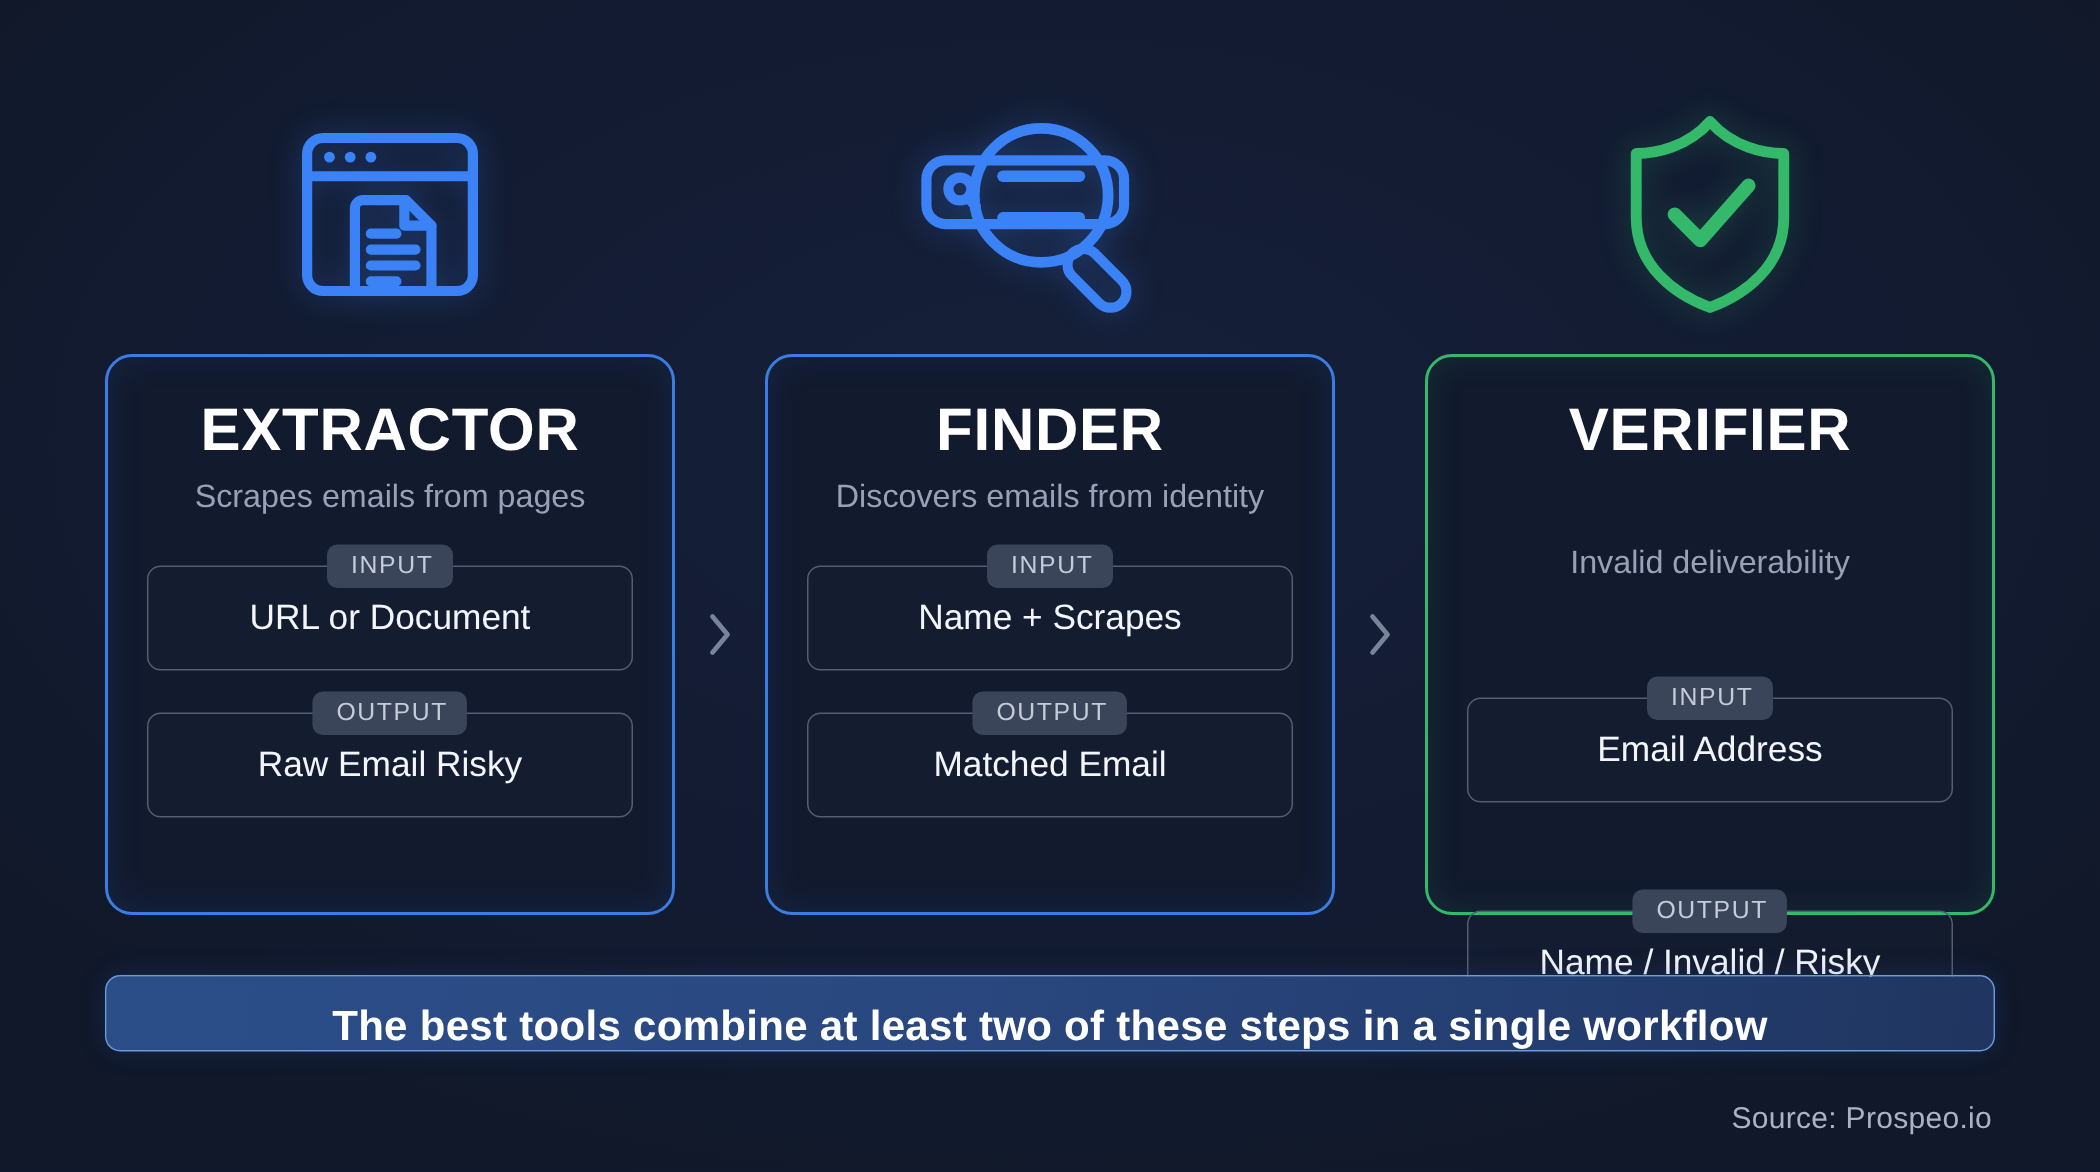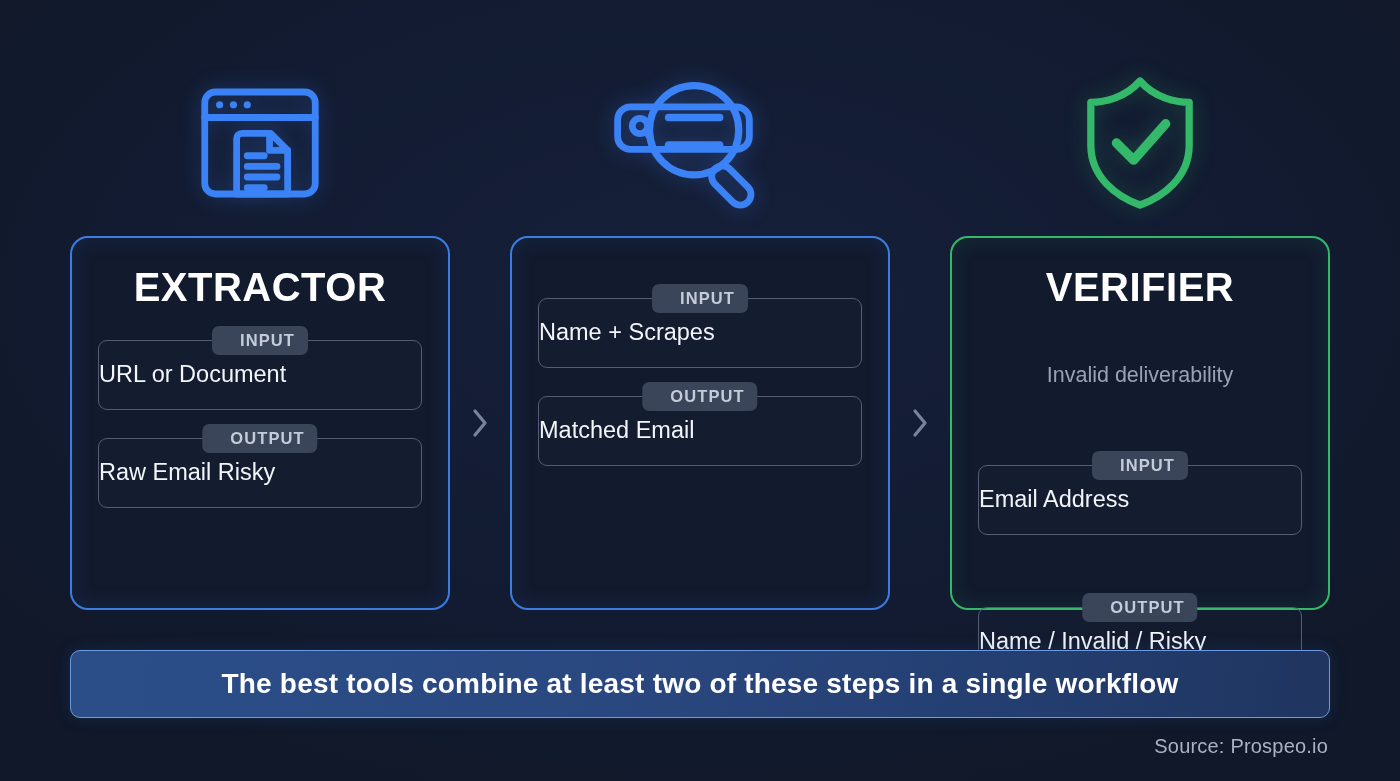--- a/index.html
+++ b/index.html
@@ -50,46 +50,46 @@
     margin-top:11px;
     font-size:21.5px; color:#98a2b6; text-align:center; line-height:1.2;
   }
 
   .field { position:relative; width:100%; margin-top:28px; }
   .field.first { margin-top:32px; }
   .field-box {
     border:1.5px solid #545d73;
     border-radius:9px;
     height:70px;
-    display:flex; align-items:center; justify-content:flex-start;
+    display:flex; align-items:center; justify-content:center;
     background:rgba(255,255,255,.012);
   }
   .field-value { font-size:23.5px; color:#f2f5fa; text-align:center; line-height:1.15; }
   .field-label {
     position:absolute; top:-14px; left:50%; transform:translateX(-50%);
     background:#3b4559; color:#c4ccda;
-    font-size:16.5px; font-weight:bold; letter-spacing:1.1px;
-    padding:5px 13px 5px 28px; border-radius:7px;
+    font-size:16.5px; font-weight:normal; letter-spacing:1.1px;
+    padding:5px 13px 5px 16px; border-radius:7px;
     white-space:nowrap;
   }
 
   
   .chev {
     width:60px; display:flex; align-items:center; justify-content:center;
     color:#79839a;
   }
   .chev svg { display:block; }
 
   
   .banner {
-    position:absolute; left:70px; top:650px; width:1260px; height:68px;
+    position:absolute; left:70px; top:650px; width:1260px; height:51px;
     border:1.5px solid #6b9ae0;
     border-radius:10px;
     background:linear-gradient(100deg, #2b4e89 0%, #2a4880 42%, #233d6f 78%, #20355f 100%);
-    display:flex; align-items:center; justify-content:center;
+    display:flex; align-items:flex-end; justify-content:center;
     box-shadow:0 0 16px rgba(45,90,165,.25);
   }
   .banner-text {
     font-size:28px; font-weight:bold; color:#ffffff; letter-spacing:.2px;
     text-align:center;
   }
 
   .source {
     position:absolute; right:72px; top:735px;
     font-size:20px; color:#aab3c4; letter-spacing:.2px;
@@ -145,20 +145,21 @@
           <path d="M18 32 L26 40 L41 23" stroke-width="4.4"></path>
         </svg>
       </span>
     </div>
   </div>
 
   <div class="cards">
 
     <div class="card">
       <div class="card-title">EXTRACTOR</div>
+      <div class="card-sub">Scrapes emails from pages</div>
       <div class="field first">
         <div class="field-box">
           <span class="field-value">URL or Document</span>
         </div>
         <span class="field-label">INPUT</span>
       </div>
       <div class="field">
         <div class="field-box">
           <span class="field-value">Raw Email Risky</span>
         </div>
@@ -166,20 +167,22 @@
       </div>
     </div>
 
     <div class="chev">
       <svg width="20" height="34" viewBox="0 0 20 34" fill="none" stroke="#79839a" stroke-width="3.2" stroke-linecap="round" stroke-linejoin="round">
         <path d="M5 5 L15 17 L5 29"></path>
       </svg>
     </div>
 
     <div class="card">
+      <div class="card-title">FINDER</div>
+      <div class="card-sub">Discovers emails from identity</div>
       <div class="field first">
         <div class="field-box">
           <span class="field-value">Name + Scrapes</span>
         </div>
         <span class="field-label">INPUT</span>
       </div>
       <div class="field">
         <div class="field-box">
           <span class="field-value">Matched Email</span>
         </div>

